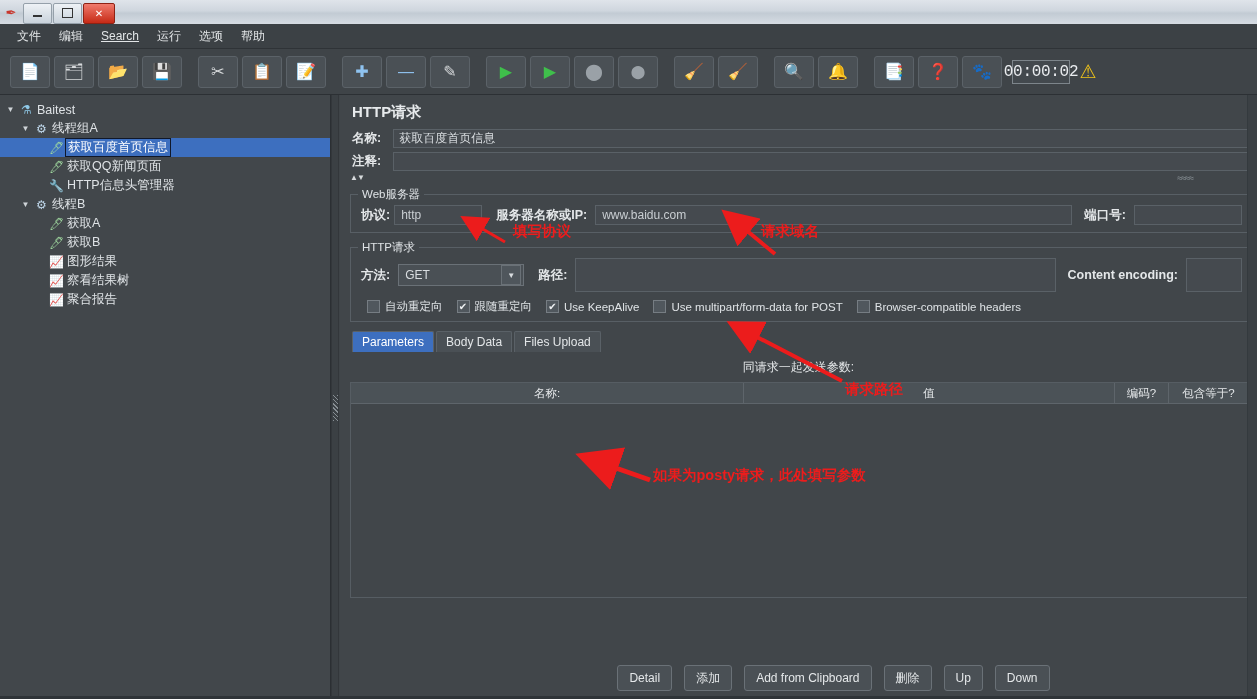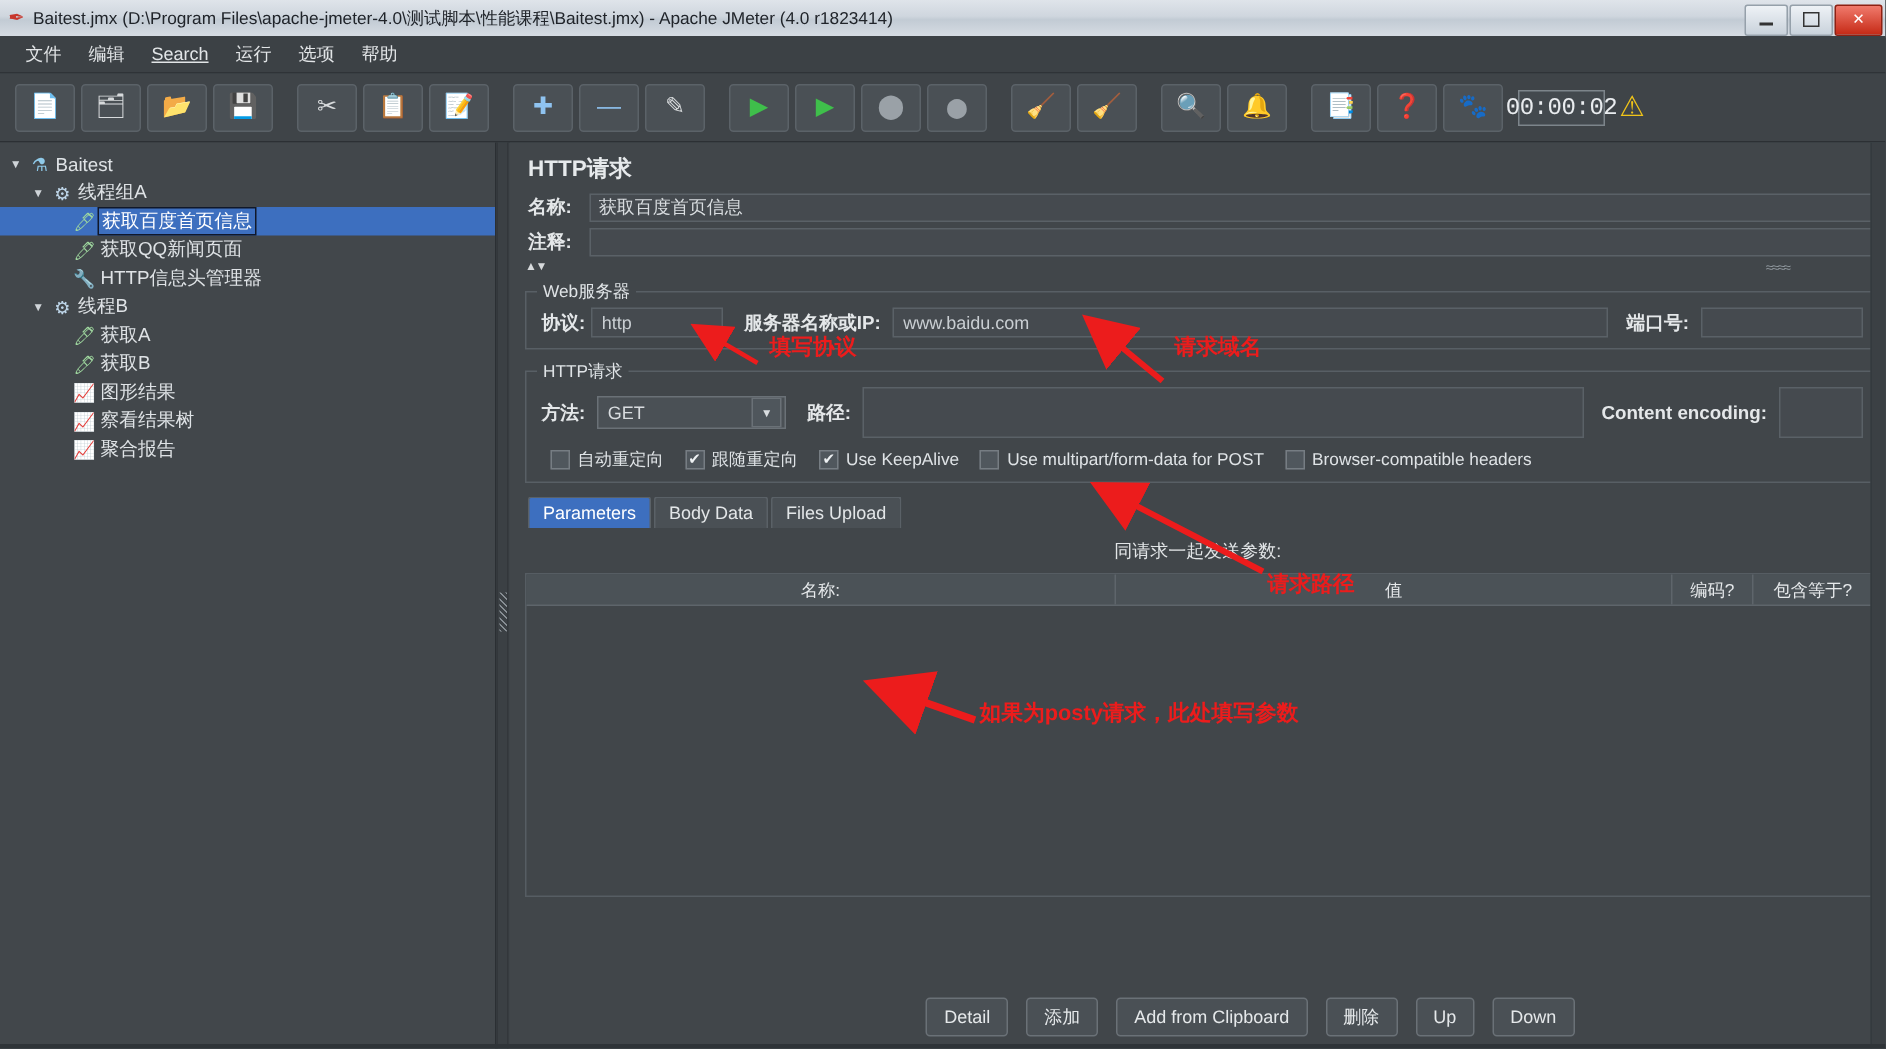--- a/index.html
+++ b/index.html
@@ -205,21 +205,20 @@
   .anno{position:absolute;color:#ec1c1c;font-weight:bold;font-size:14.5px;white-space:nowrap;}
   svg.annosvg{position:absolute;left:0;top:0;width:1257px;height:699px;pointer-events:none;}
 </style>
 </head>
 <body>
 
 <div class="app">
 
   <div class="titlebar">
     <div class="tb-icon">✒</div>
-    <div class="tb-title">Baitest.jmx (D:\Program Files\apache-jmeter-4.0\测试脚本\性能课程\Baitest.jmx) - Apache JMeter (4.0 r1823414)</div>
     <div class="winbtns">
       <div class="winbtn">
           <div class="min-glyph"></div>
         </div>
       <div class="winbtn">
           <div class="max-glyph"></div>
         </div>
       <div class="winbtn close">
           <span>✕</span>
         </div>
@@ -479,18 +478,18 @@
         <polygon points="0,0 9,4.5 0,9" fill="#ec1c1c"></polygon>
       </marker>
     </defs>
     <line x1="505" y1="242" x2="481" y2="228" stroke="#ec1c1c" stroke-width="3" marker-end="url(#ah)"></line>
     <line x1="775" y1="254" x2="746" y2="230" stroke="#ec1c1c" stroke-width="4" marker-end="url(#ah)"></line>
     <line x1="842" y1="381" x2="755" y2="336" stroke="#ec1c1c" stroke-width="4" marker-end="url(#ah)"></line>
     <line x1="650" y1="480" x2="613" y2="467" stroke="#ec1c1c" stroke-width="5" marker-end="url(#ah)"></line>
   </svg>
   <div id="anno-layer">
       <div class="anno" style="left: 513px; top: 222px;">填写协议</div>
-      <div class="anno" style="left: 783px; top: 222px;">请求域名</div>
+      <div class="anno" style="left: 761px; top: 222px;">请求域名</div>
       <div class="anno" style="left: 845px; top: 380px;">请求路径</div>
       <div class="anno" style="left: 653px; top: 466px;">如果为posty请求，此处填写参数</div>
     </div>
 
 </div>
 
 </body></html>

